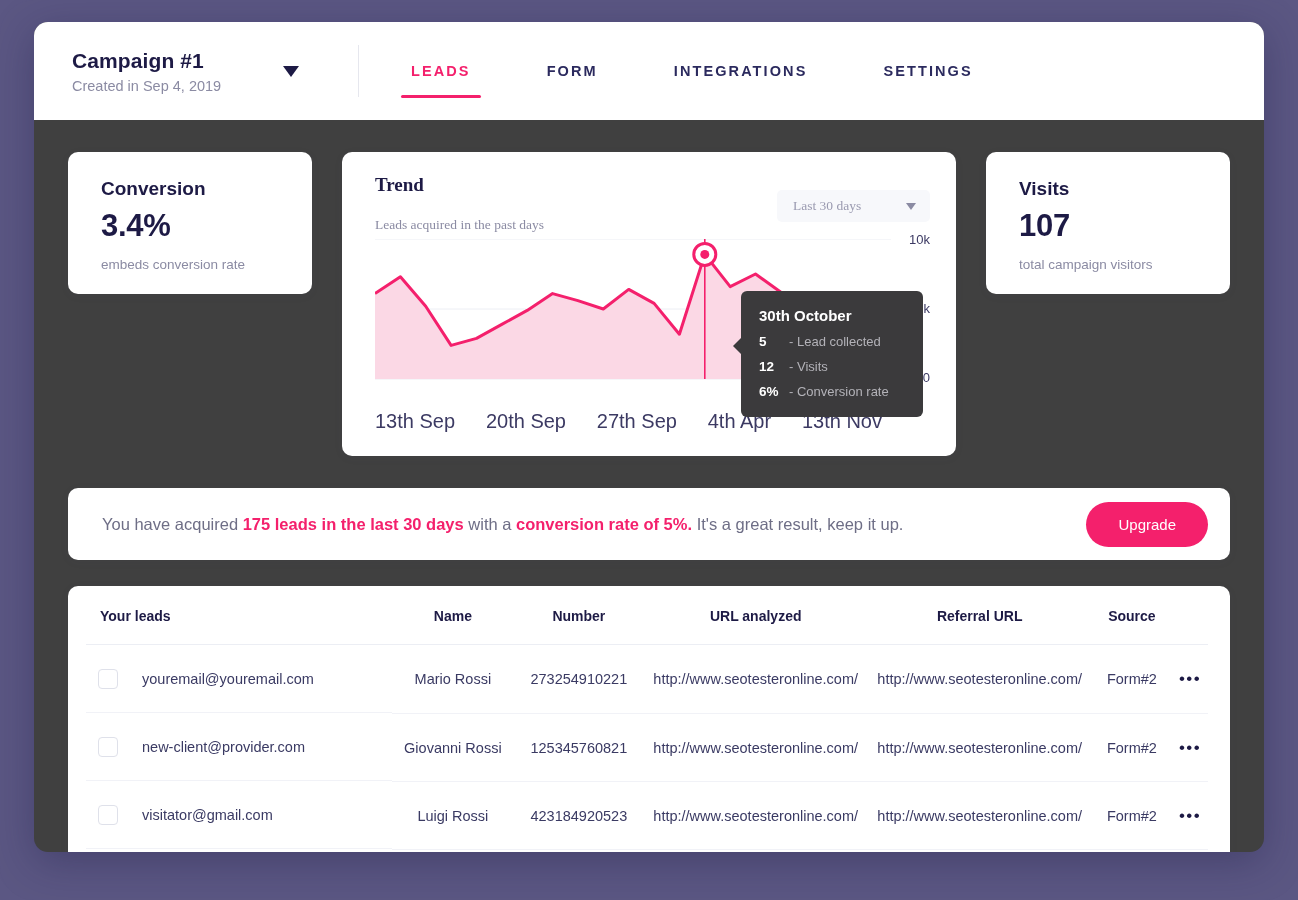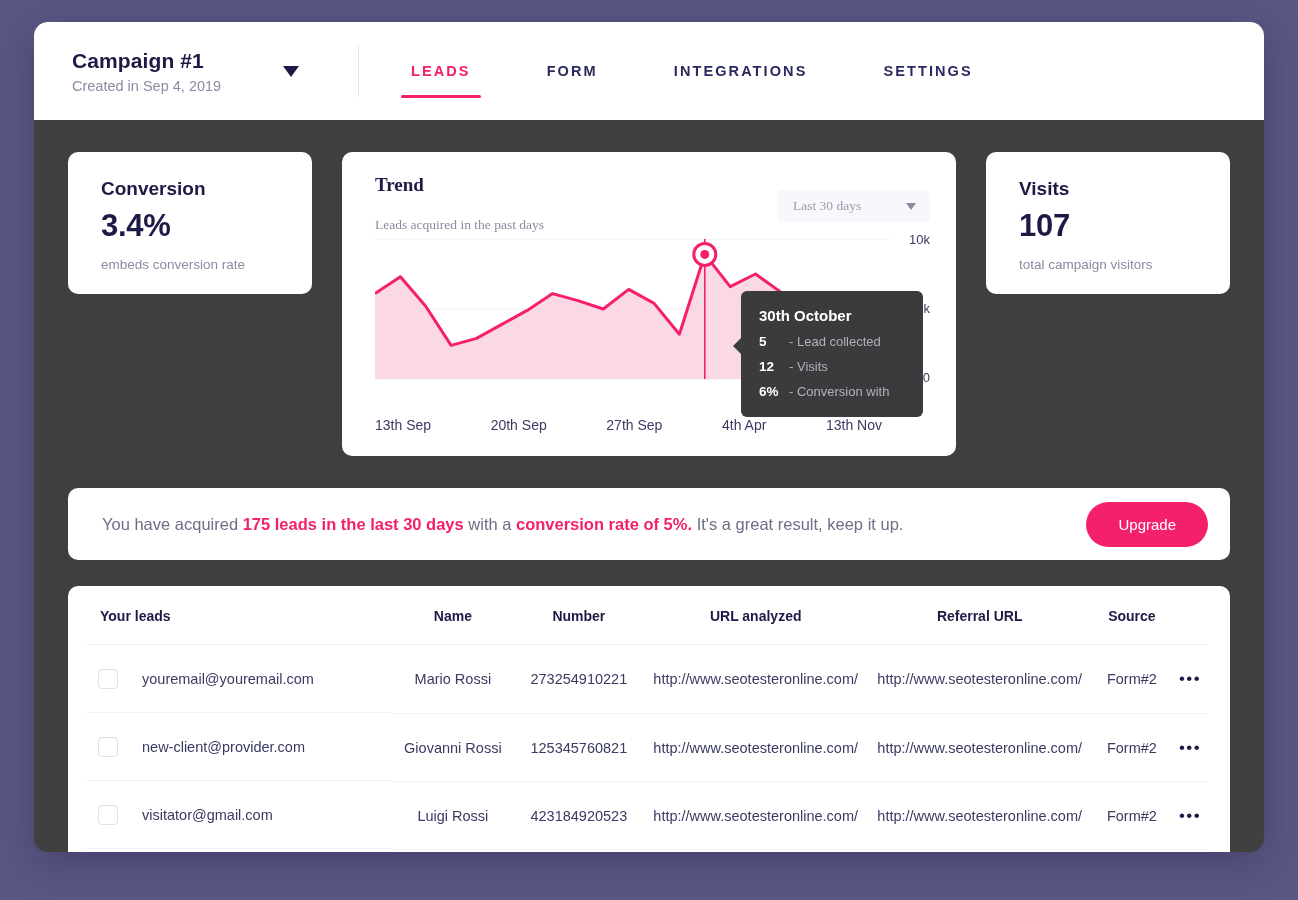--- a/index.html
+++ b/index.html
@@ -138,21 +138,21 @@
   .chart-svg { display: block; }
 
   .y-labels {
     position: absolute; right: 0px; top: 0; height: 150px; width: 34px;
   }
   .y-lab { position: absolute; font-size: 13px; color: #3c3a63; right: 0; }
   .x-labels {
     position: absolute; left: 0; right: 48px; bottom: -4px;
     display: flex; justify-content: space-between;
   }
-  .x-lab { font-size: 14px; color: #3c3a63; }
+  .x-lab { font-size: 20px; color: #3c3a63; }
 
   
   .chart-tooltip {
     position: absolute;
     left: 366px; top: 52px;
     width: 182px;
     background: #3b3a3c;
     border-radius: 6px;
     padding: 16px 18px 18px 18px;
     z-index: 6;
@@ -305,21 +305,21 @@
               <div class="tt-row">
                 <span class="tt-num">5</span>
                 <span class="tt-label">- Lead collected</span>
               </div>
               <div class="tt-row">
                 <span class="tt-num">12</span>
                 <span class="tt-label">- Visits</span>
               </div>
               <div class="tt-row">
                 <span class="tt-num">6%</span>
-                <span class="tt-label">- Conversion with</span>
+                <span class="tt-label">- Conversion rate</span>
               </div>
             </div>
           </div>
         </div>
 
         <div class="side-col">
           <div class="stat-card second">
             <div class="stat-title">Visits</div>
             <div class="stat-value">107</div>
             <div class="stat-caption">total campaign visitors</div>

